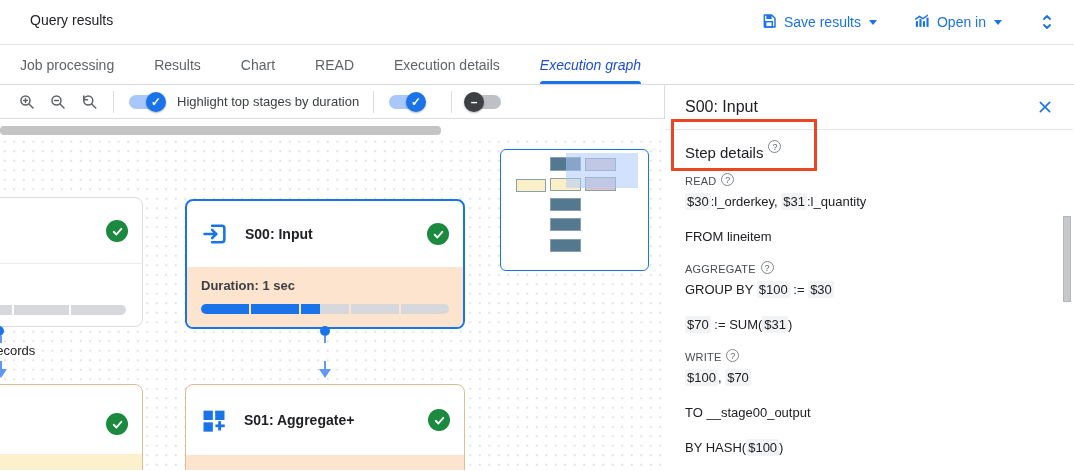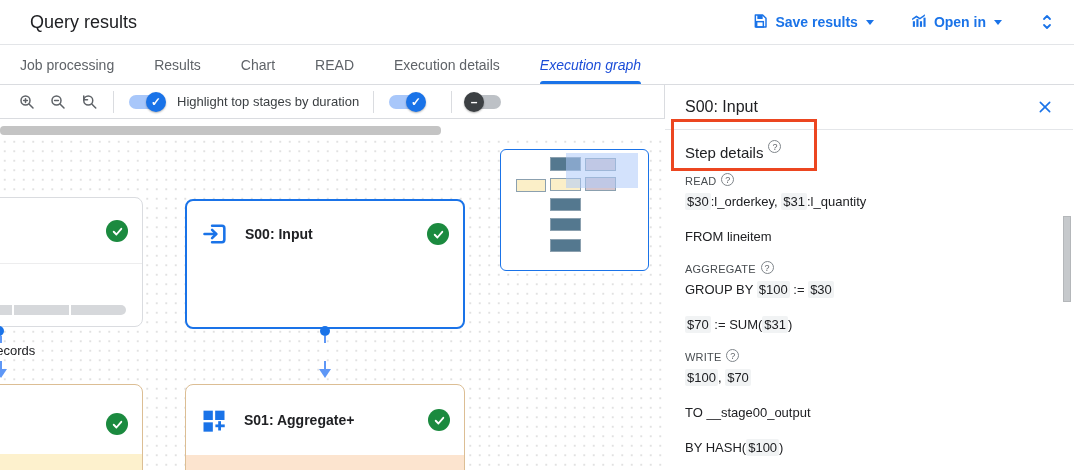--- a/index.html
+++ b/index.html
@@ -3,23 +3,23 @@
 <meta charset="utf-8">
 <style>
   * { margin:0; padding:0; box-sizing:border-box; }
   html,body { width:1074px; height:471px; overflow:hidden; background:#fff;
     font-family:"Liberation Sans", sans-serif; color:#202124; }
 
   .app { position:relative; width:1074px; height:471px; background:#fff; }
 
   
   .hdr { position:relative; height:45px; border-bottom:1px solid #e3e5e8; background:#fff; }
-  .hdr-title { position:absolute; left:30px; top:12px; font-size:18px; color:#202124; }
+  .hdr-title { position:absolute; left:30px; top:12px; font-size:14px; color:#202124; }
   .hdr-actions { position:absolute; right:18px; top:0; height:100%; display:flex; align-items:center; gap:36px; }
-  .hdr-btn { display:flex; align-items:center; gap:7px; color:#1a73e8; font-size:14px; font-weight:700; cursor:pointer; }
+  .hdr-btn { display:flex; align-items:center; gap:7px; color:#1a73e8; font-size:14px; font-weight:400; cursor:pointer; }
   .caret { width:0; height:0; border-left:4px solid transparent; border-right:4px solid transparent; border-top:5px solid #1a73e8; margin-left:1px; }
 
   
   .tabs { display:flex; gap:40px; padding-left:20px; height:40px; border-bottom:1px solid #dadce0; background:#fff; }
   .tab { display:flex; align-items:center; font-size:14px; font-weight:500; color:#5f6368; position:relative; cursor:pointer; white-space:nowrap; }
   .tab.active { color:#1d4ed8;font-style:italic; }
   .tab.active::after { content:""; position:absolute; left:0; right:0; bottom:0; height:3px; background:#1a73e8; border-radius:3px 3px 0 0; }
 
   
   .content { display:flex; height:385px; }
@@ -209,20 +209,40 @@
                 <polyline points="9.5,8.5 13,12 9.5,15.5"></polyline>
               </svg>
             </span>
             <span class="stage-title">S00: Input</span>
             <span class="check">
               <svg width="13" height="13" viewBox="0 0 24 24" fill="none" stroke="#fff" stroke-width="3.4" stroke-linecap="round" stroke-linejoin="round">
                   <polyline points="5,12.5 10,17.5 19,7"></polyline>
                 </svg>
             </span>
           </div>
+          <div class="peach" style="top:66px;">
+            <div class="dur" style="padding:11px 0 0 14px;">Duration: 1 sec</div>
+            <div class="bar" style="position:absolute; left:14px; top:37px; width:248px;">
+                <div class="seg">
+                  <div class="seg-fill" style="width: 100%;"></div>
+                </div>
+                <div class="seg">
+                  <div class="seg-fill" style="width: 100%;"></div>
+                </div>
+                <div class="seg">
+                  <div class="seg-fill" style="width: 40%;"></div>
+                </div>
+                <div class="seg">
+                  <div class="seg-fill" style="width: 0%;"></div>
+                </div>
+                <div class="seg">
+                  <div class="seg-fill" style="width: 0%;"></div>
+                </div>
+              </div>
+          </div>
         </div>
 
         <div class="edge-dot" style="left:320px; top:207px;"></div>
         <div class="edge-line" style="left:324px; top:217px; height:7px;"></div>
         <div class="edge-line" style="left:324px; top:242px; height:8px;"></div>
         <div class="edge-arrow" style="left:319px; top:250px;"></div>
 
         <div class="edge-dot" style="left:-6px; top:207px;"></div>
         <div class="edge-line" style="left:0px; top:217px; height:7px;"></div>
         <div class="edge-label" style="left:-8px; top:224px;">records</div>

